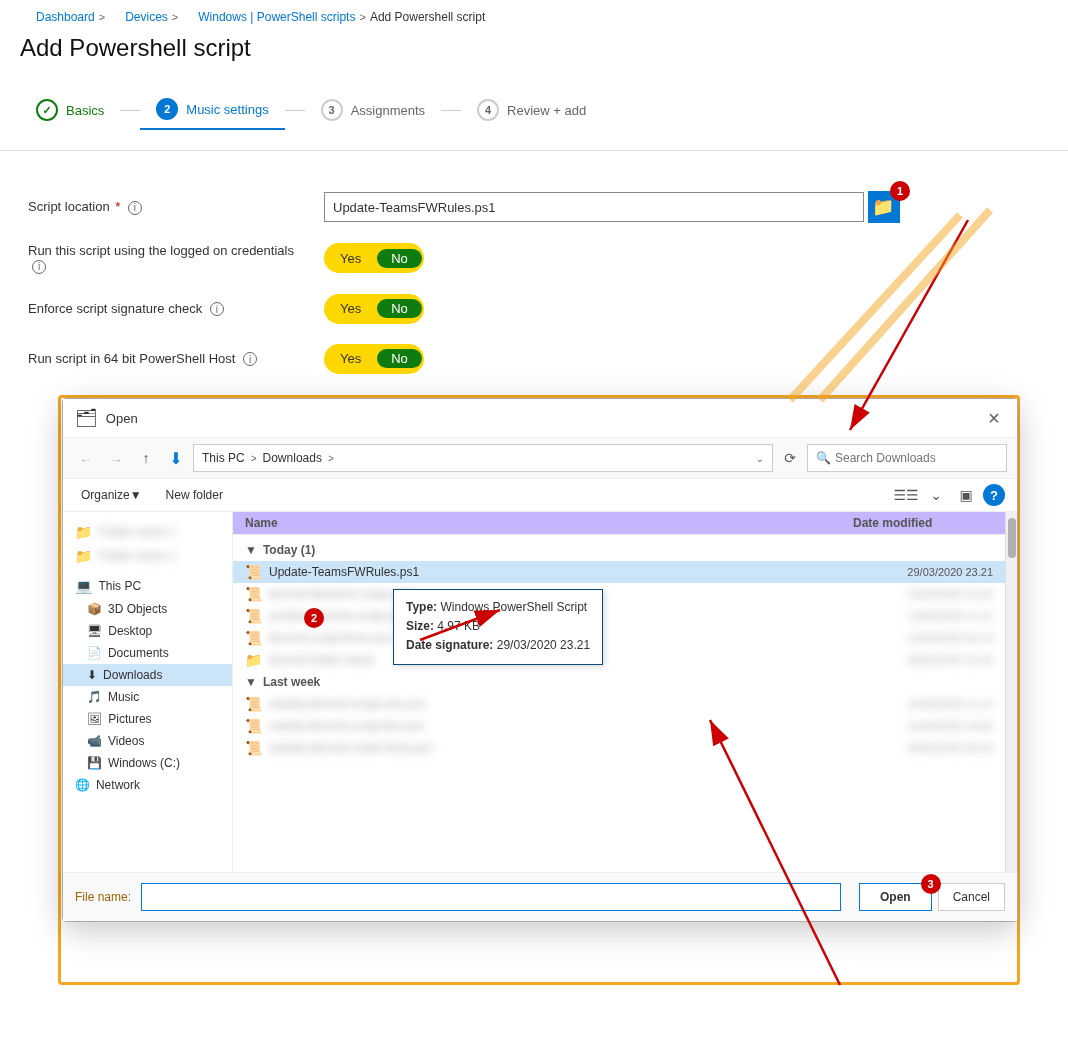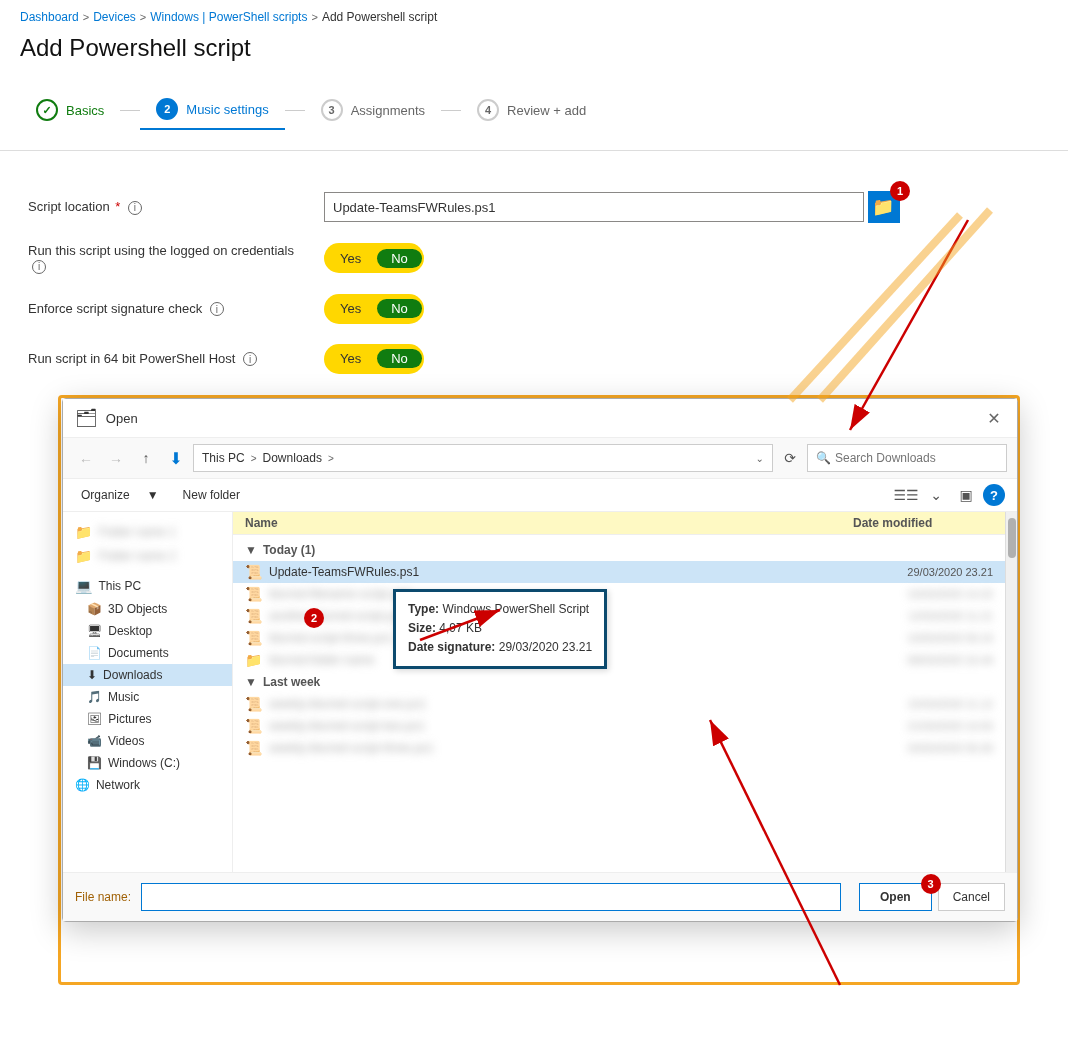--- a/index.html
+++ b/index.html
@@ -15,21 +15,21 @@
     
     .breadcrumb {
       display: flex;
       align-items: center;
       gap: 4px;
       padding: 10px 20px 6px 20px;
       font-size: 12px;
       color: #0078d4;
     }
     .breadcrumb span { color: #333; }
-    .breadcrumb a { color: #0078d4; text-decoration: none; cursor: pointer; }
+    .breadcrumb a { color: #0078d4; text-decoration: none; cursor: pointer; margin-left: 16px; }
     .breadcrumb .sep { color: #666; font-size: 11px; }
 
     
     .page-title {
       font-size: 24px;
       font-weight: 300;
       padding: 4px 20px 16px 20px;
       color: #111;
     }
 
@@ -322,21 +322,21 @@
       flex: 1;
       display: flex;
       flex-direction: column;
       overflow: hidden;
     }
     .file-list-header {
       display: flex;
       align-items: center;
       padding: 4px 12px;
       border-bottom: 1px solid #eee;
-      background: #fef9c3;
+      background: #c4b5fd;
       font-size: 12px;
       color: #555;
       font-weight: 600;
     }
     .col-name { flex: 1; }
     .col-date { width: 140px; text-align: left; }
 
     .file-list-scroll {
       flex: 1;
       overflow-y: auto;
@@ -370,21 +370,21 @@
       user-select: none;
       color: #aaa;
     }
 
     
     .tooltip-box {
       position: absolute;
       top: 202px;
       left: 350px;
       background: #fff;
-      border: 3px solid #0c4a6e;
+      border: 1px solid #0c4a6e;
       padding: 8px 12px;
       font-size: 12px;
       color: #333;
       box-shadow: 2px 2px 6px rgba(0,0,0,0.15);
       z-index: 20;
       line-height: 1.6;
     }
 
     
     .dialog-footer {
@@ -473,21 +473,21 @@
       display: flex;
       align-items: center;
       justify-content: space-between;
       padding: 4px 12px;
       border-bottom: 1px solid #eee;
       background: #fff;
     }
     .organize-btn {
       display: flex;
       align-items: flex-end;
-      gap: 17px;
+      gap: 0;
       background: none;
       border: none;
       cursor: pointer;
       font-size: 12px;
       color: #333;
       padding: 3px 6px;
     }
     .new-folder-btn {
       background: none;
       border: none;

